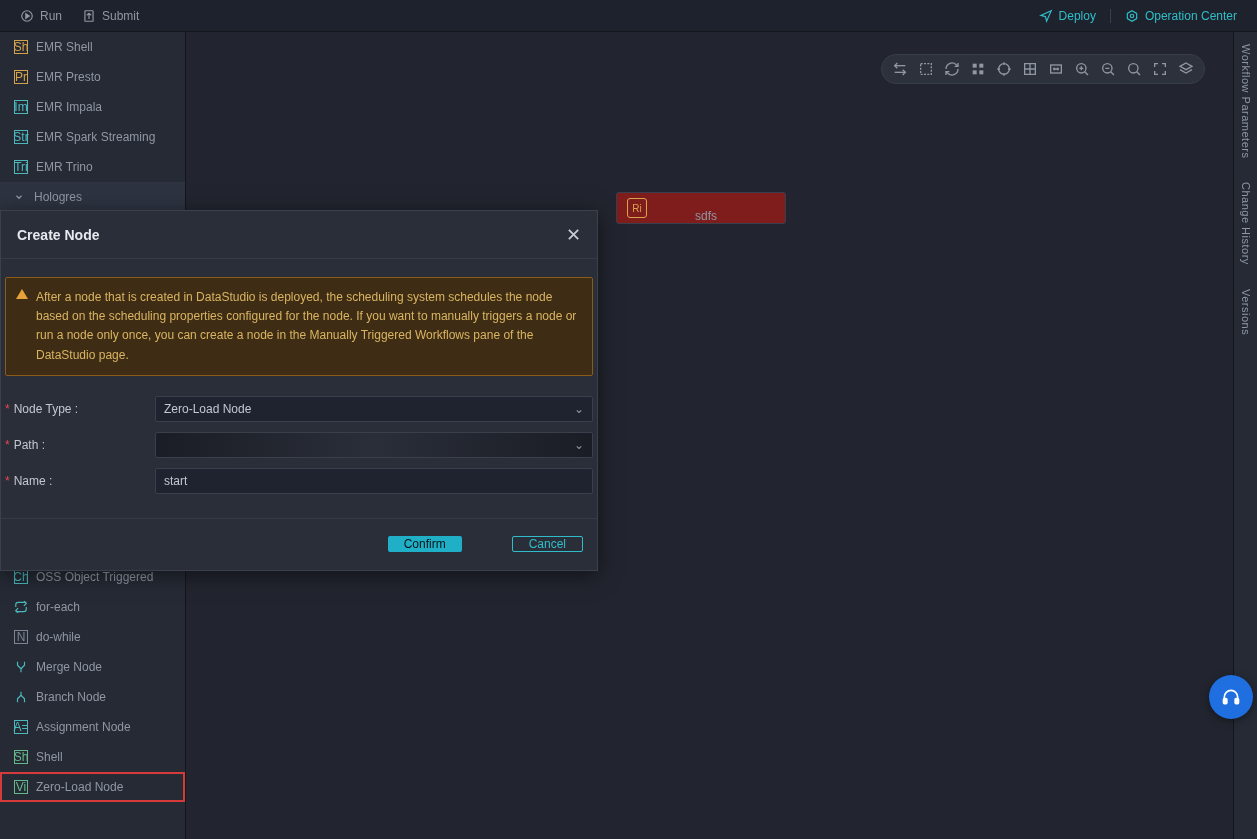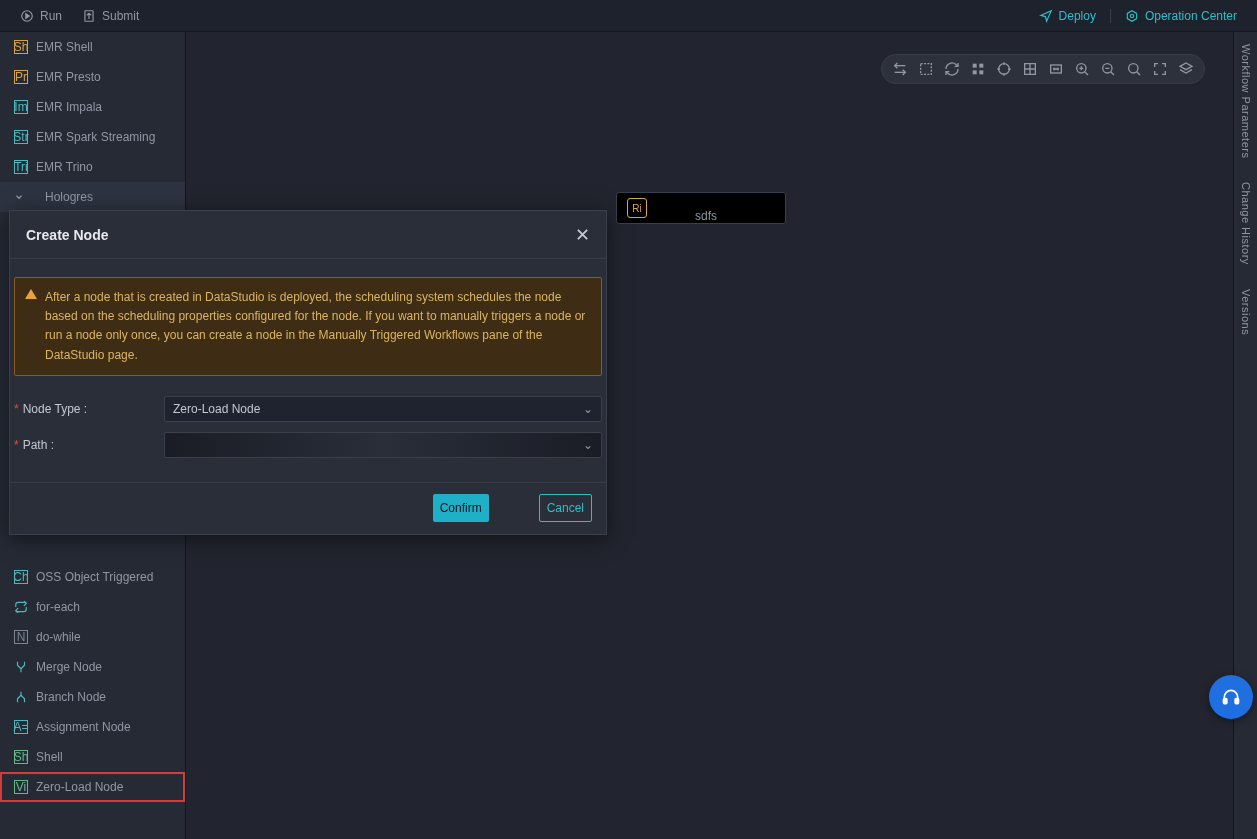--- a/index.html
+++ b/index.html
@@ -36,57 +36,57 @@
 
   
   .layout{display:flex;height:calc(100% - 32px);}
   .sidebar{width:186px;background:var(--side);overflow:hidden;display:flex;flex-direction:column;border-right:1px solid #14161c;}
   .sidebar .sb-item{display:flex;align-items:center;gap:8px;height:30px;padding:0 14px;color:var(--text-dim);cursor:pointer;white-space:nowrap;}
   .sidebar .sb-item .mini{width:14px;height:14px;border:1px solid;display:inline-flex;align-items:center;justify-content:center;font-size:12px;border-radius:0;flex:0 0 14px;}
   .mini.orange{border-color:#d4a24b;color:#d4a24b;}
   .mini.green{border-color:#65b88a;color:#65b88a;}
   .mini.teal{border-color:#4cb8bc;color:#4cb8bc;}
   .mini.grey{border-color:#7d8494;color:#7d8494;}
-  .sidebar .sb-group{display:flex;align-items:center;gap:21px;height:30px;padding:0 14px;color:var(--text-dim);background:var(--side-sel);cursor:pointer;}
+  .sidebar .sb-group{display:flex;align-items:center;gap:10px;height:30px;padding:0 14px;color:var(--text-dim);background:var(--side-sel);cursor:pointer;}
   .sidebar .sb-item.highlight-red{outline:2px solid var(--hl-red);outline-offset:-2px;}
   .sidebar .ico{width:14px;height:14px;color:#4cb8bc;display:inline-block;}
   .sb-item.iconrow svg{width:14px;height:14px;}
 
   .canvas{flex:1;background:#22252f;position:relative;}
-  .canvas-node{position:absolute;left:430px;top:160px;width:170px;height:32px;background:#000000;border:1px solid #3b3f4c;border-radius:3px;display:flex;align-items:center;color:var(--text-dim);}
+  .canvas-node{position:absolute;left:430px;top:160px;width:170px;height:32px;background:#7f1d1d;border:1px solid #3b3f4c;border-radius:3px;display:flex;align-items:center;color:var(--text-dim);}
   .canvas-node .nico{width:20px;height:20px;border:1px solid var(--orange);color:var(--orange);margin:0 10px;display:flex;align-items:center;justify-content:center;font-size:10px;border-radius:3px;}
   .canvas-node .nlabel{flex:1;text-align:center;margin-right:30px;margin-top:16px;}
 
   
   .ctoolbar{position:absolute;top:22px;right:28px;height:30px;background:#2d313c;border:1px solid #383d4a;border-radius:16px;display:flex;align-items:center;padding:0 10px;gap:10px;}
   .ctoolbar .ci{width:16px;height:16px;color:var(--text-dim);cursor:pointer;}
 
   
   .rail{width:24px;background:var(--side);border-left:1px solid #14161c;display:flex;flex-direction:column;align-items:center;padding-top:12px;gap:24px;}
   .rail .rtab{writing-mode:vertical-rl;color:var(--text-dim);font-size:11px;cursor:pointer;letter-spacing:0.5px;}
 
   
   .fab{position:absolute;right:-20px;bottom:120px;width:44px;height:44px;border-radius:50%;background:#1f6fe0;display:flex;align-items:center;justify-content:center;color:#fff;box-shadow:0 2px 8px rgba(0,0,0,0.4);}
-  .modal{position:absolute;left:9px;top:210px;width:598px;background:#2a2e39;border:1px solid #3c404c;box-shadow:0 4px 20px rgba(0,0,0,0.5);}
+  .modal{position:absolute;left:0;top:210px;width:598px;background:#2a2e39;border:1px solid #3c404c;box-shadow:0 4px 20px rgba(0,0,0,0.5);}
   .modal-hd{height:48px;display:flex;align-items:center;justify-content:space-between;padding:0 16px;border-bottom:1px solid #363b47;}
   .modal-hd .ttl{color:#e7e9ee;font-size:14px;font-weight:600;}
   .modal-close{color:#c6c9d0;font-size:18px;cursor:pointer;}
   .modal-body{padding:18px 4px 14px;}
   .alert{background:var(--warn-bg);border:1px solid var(--warn-border);color:var(--warn-text);border-radius:2px;padding:10px 12px 10px 30px;font-size:12px;line-height:1.6;position:relative;margin-bottom:20px;}
   .alert .wico{position:absolute;left:10px;top:11px;width:0;height:0;border-left:6px solid transparent;border-right:6px solid transparent;border-bottom:10px solid #e6a33b;}
   .frow{display:flex;align-items:center;margin:10px 0;}
   .flabel{width:150px;color:var(--text);font-size:12px;}
   .flabel .req{color:var(--red);margin-right:4px;}
   .fctl{flex:1;}
   .sel,.inp{width:100%;height:26px;background:#1f2330;border:1px solid var(--border);color:var(--text);padding:0 8px;border-radius:2px;font-size:12px;}
   .sel{display:flex;align-items:center;justify-content:space-between;cursor:pointer;}
   .sel .chev{color:var(--text-dim);}
   .path-ph{background:linear-gradient(90deg,#1a1d26,#2a2e38,#1a1d26);}
   .modal-ft{height:52px;border-top:1px solid #363b47;display:flex;align-items:center;justify-content:flex-end;gap:10px;padding:0 14px;}
-  .btn{height:28px;padding:0 7px;border-radius:2px;font-size:12px;cursor:pointer;display:inline-flex;align-items:center;justify-content:center;}
+  .btn{height:16px;padding:0 16px;border-radius:2px;font-size:12px;cursor:pointer;display:inline-flex;align-items:center;justify-content:center;}
   .btn-pri{background:var(--cyan-btn);color:#0a1218;border:none;}
   .btn-sec{background:transparent;border:1px solid var(--teal);color:var(--teal);margin-left:40px;}
 
   input.inp{outline:none;}
 </style>
 </head>
 <body>
 
 <div class="topbar">
   <div class="tb-item">
@@ -300,18 +300,24 @@
     <div class="frow">
       <div class="flabel"><span class="req">*</span><span>Path :</span></div>
       <div class="fctl">
         <div class="sel path-ph">
           <span></span>
           <span class="chev">⌄</span>
         </div>
       </div>
     </div>
 
+    <div class="frow">
+      <div class="flabel"><span class="req">*</span><span>Name :</span></div>
+      <div class="fctl">
+        <input class="inp" type="text" value="start" style="">
+      </div>
+    </div>
   </div>
   <div class="modal-ft">
     <button class="btn btn-pri">Confirm</button>
     <button class="btn btn-sec">Cancel</button>
   </div>
 </div>
 
 </body></html>

